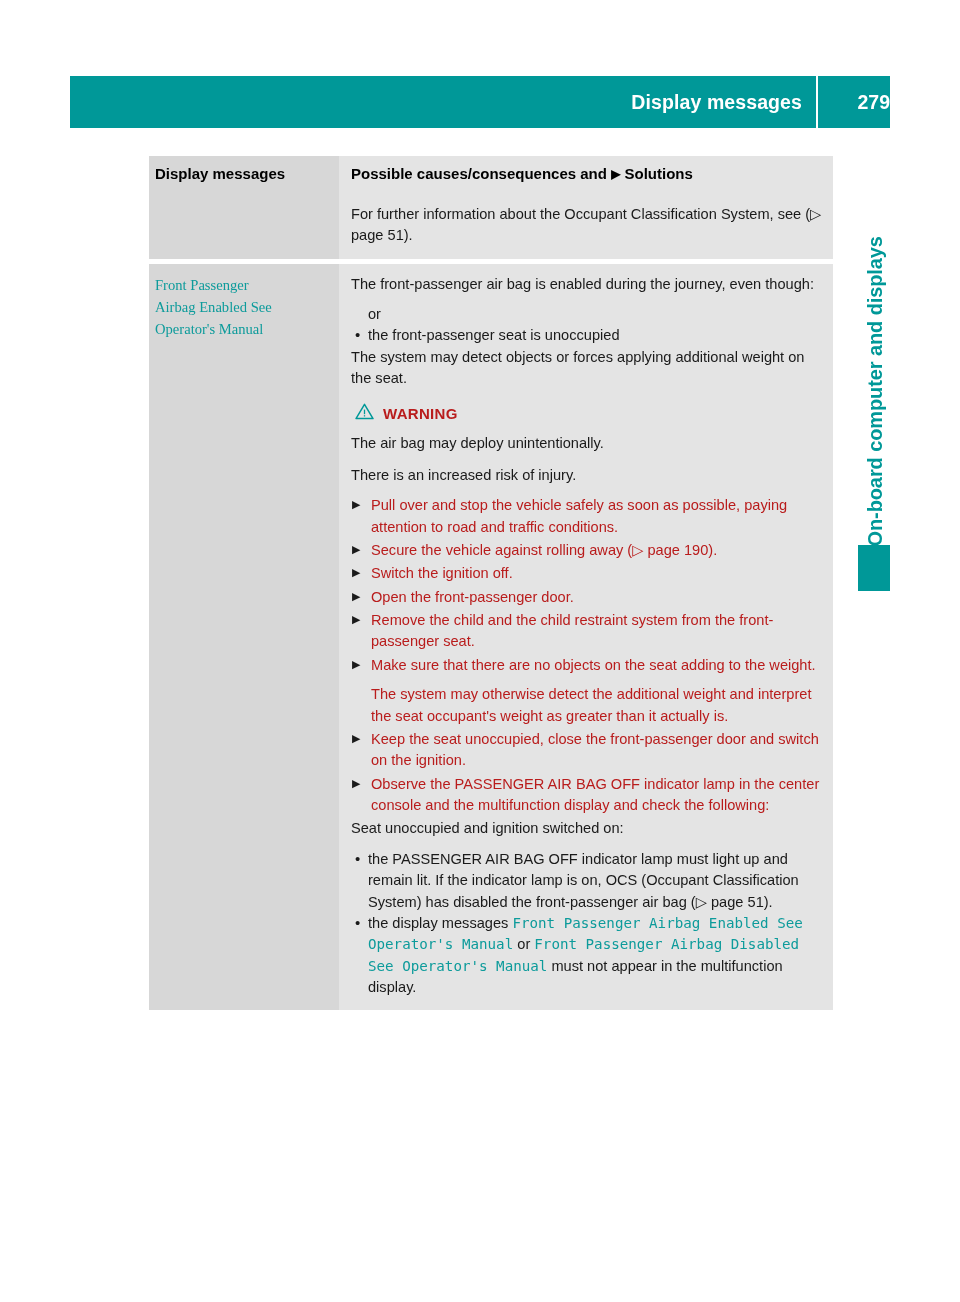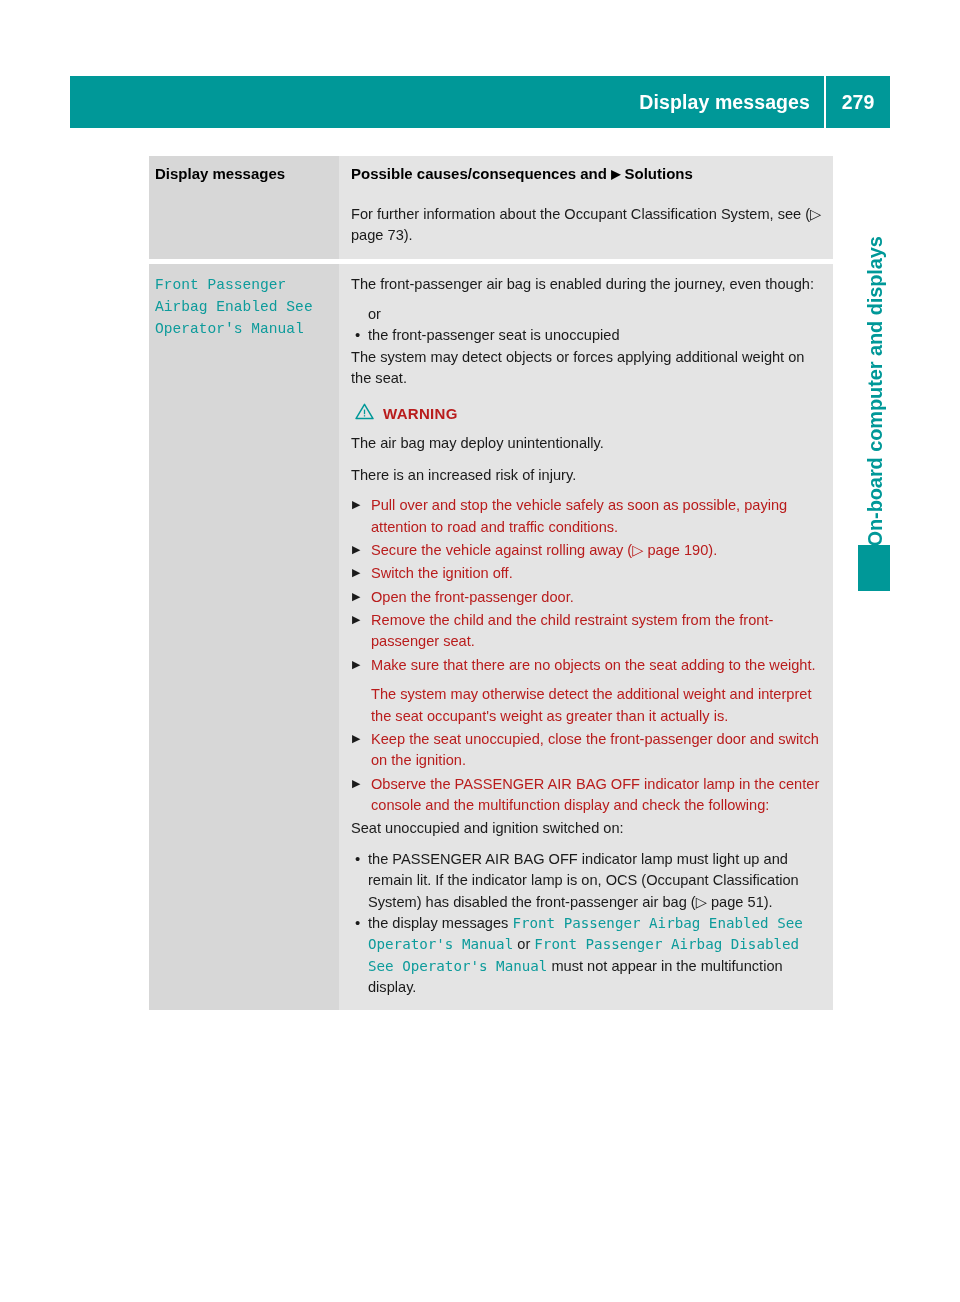--- a/index.html
+++ b/index.html
@@ -37,22 +37,22 @@
   }
   .header-divider {
     width: 2px;
     height: 52px;
     background: #ffffff;
   }
   .header-pageno {
     color: #ffffff;
     font-size: 19.5px;
     font-weight: bold;
-    width: 64px;
-    text-align: center;
+    width: 72px;
+    text-align: right;
     white-space: nowrap;
   }
 
   
   .sidebar {
     position: absolute;
     left: 845px;
     top: 160px;
     width: 60px;
     height: 460px;
@@ -122,21 +122,21 @@
   .th .tri {
     font-size: 12px;
     vertical-align: 1px;
   }
 
   
   .cell-pad-top    { padding-top: 10px; }
   .cell-pad-bottom { padding-bottom: 12px; }
 
   .msg {
-    font-family: Liberation Mono, monospace;
+    font-family: Liberation Serif, serif;
     color: #0d9b9b;
     font-size: 14.6px;
     line-height: 1.52;
     white-space: pre-line;
   }
 
   p.body {
     margin: 0 0 0 0;
     font-size: 14.6px;
     line-height: 1.465;
@@ -251,21 +251,21 @@
       <div class="th">Display messages</div>
     </div>
     <div class="col-right">
       <div class="th"><span>Possible causes/consequences and</span> <span class="tri">▶</span> <span>Solutions</span></div>
     </div>
   </div>
 
   <div class="row">
     <div class="col-left cell-pad-top cell-pad-bottom"></div>
     <div class="col-right cell-pad-top cell-pad-bottom">
-      <p class="body">For further information about the Occupant Classification System, see (▷ page 73).</p>
+      <p class="body">For further information about the Occupant Classification System, see (▷ page 51).</p>
     </div>
   </div>
 
   <div class="row">
     <div class="gap-col-left"></div>
     <div class="gap-col-right"></div>
   </div>
 
   <div class="row">
     <div class="col-left cell-pad-top cell-pad-bottom">

